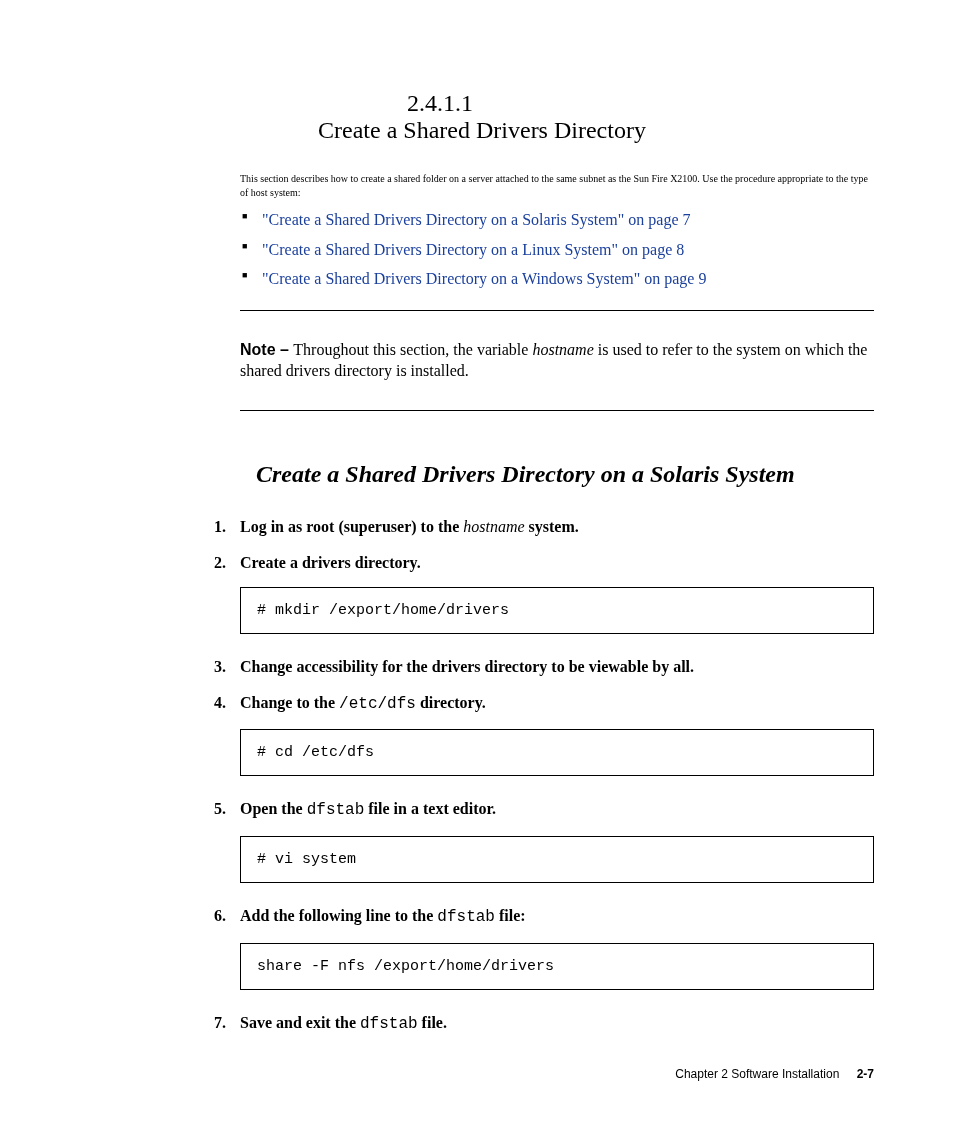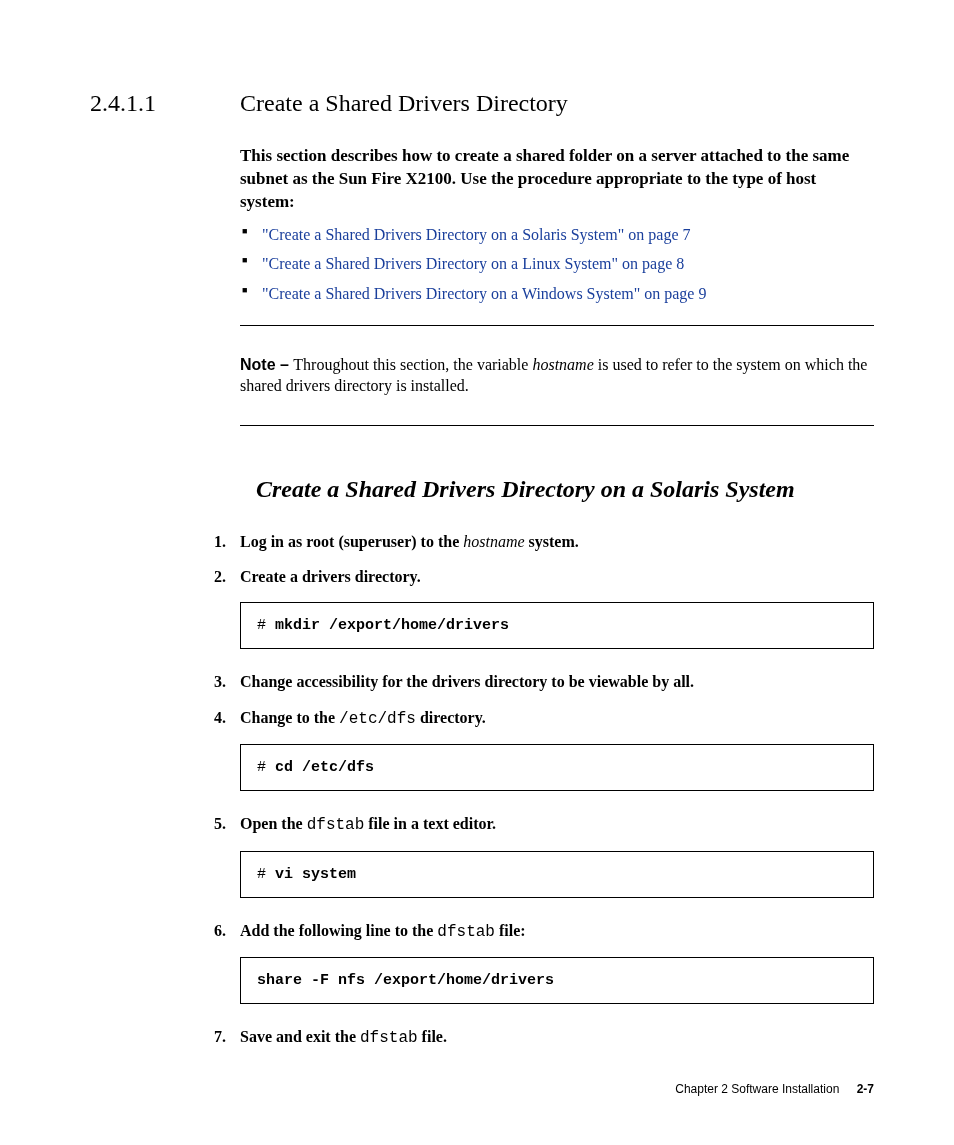--- a/index.html
+++ b/index.html
@@ -10,39 +10,39 @@
     padding: 0;
     width: 954px;
   }
   .page {
     padding: 90px 80px 50px 90px;
   }
   .section-heading {
     display: flex;
     align-items: center;
     margin-bottom: 28px;
+    flex-direction: column;
   }
   .section-number {
     font-size: 24px;
     font-weight: normal;
     width: 150px;
     flex-shrink: 0;
   }
   .section-title {
     font-size: 24px;
     font-weight: normal;
   }
   .body-col {
     margin-left: 150px;
   }
   .para {
-    font-size: 17px;
+    font-size: 10px;
     line-height: 1.35;
     margin-bottom: 6px;
-    font-weight: bold;
   }
   .bullet-list {
     list-style: none;
     padding: 0;
     margin: 8px 0 16px 0;
   }
   .bullet-list li {
     position: relative;
     padding-left: 22px;
     font-size: 16px;
@@ -97,21 +97,21 @@
     flex: 1;
   }
   .code-box {
     border: 1px solid #000;
     padding: 14px 16px;
     margin: 6px 0 22px 0;
     font-family: "Courier New", Courier, monospace;
     font-size: 15px;
   }
   .code-box .prompt { font-weight: normal; }
-  .code-box .cmd { font-weight: bold; }
+  .code-box .cmd { font-weight: normal; }
   .mono {
     font-family: "Courier New", Courier, monospace;
   }
   .footer {
     font-family: Arial, Helvetica, sans-serif;
     font-size: 12px;
     text-align: right;
     margin-top: 32px;
   }
   .footer .pg { font-weight: bold; margin-left: 14px; }

